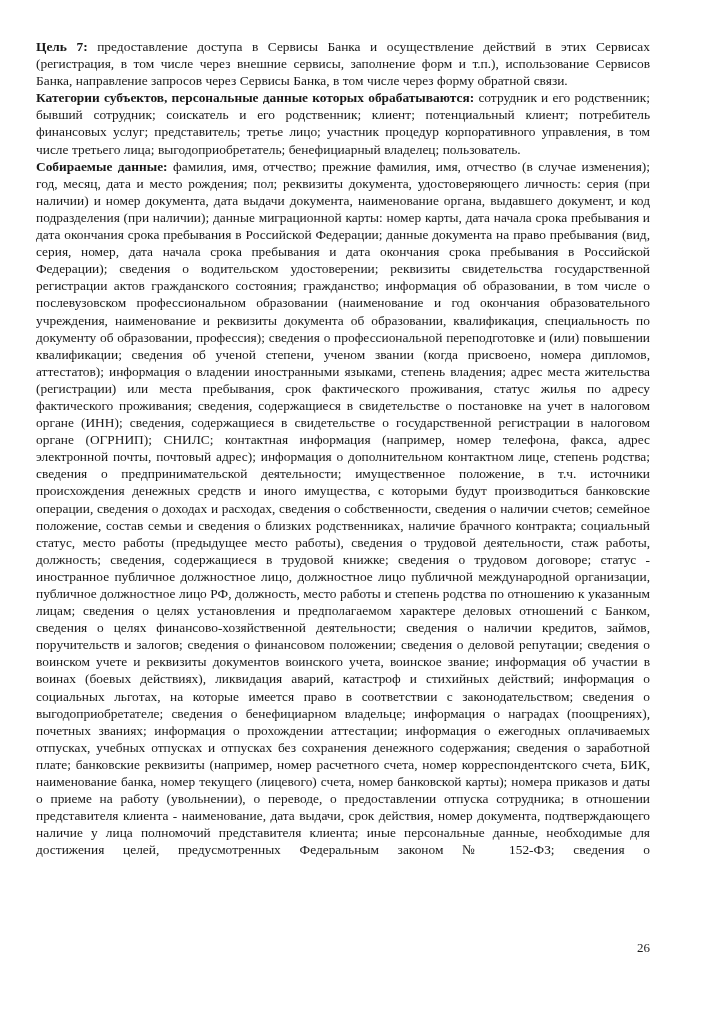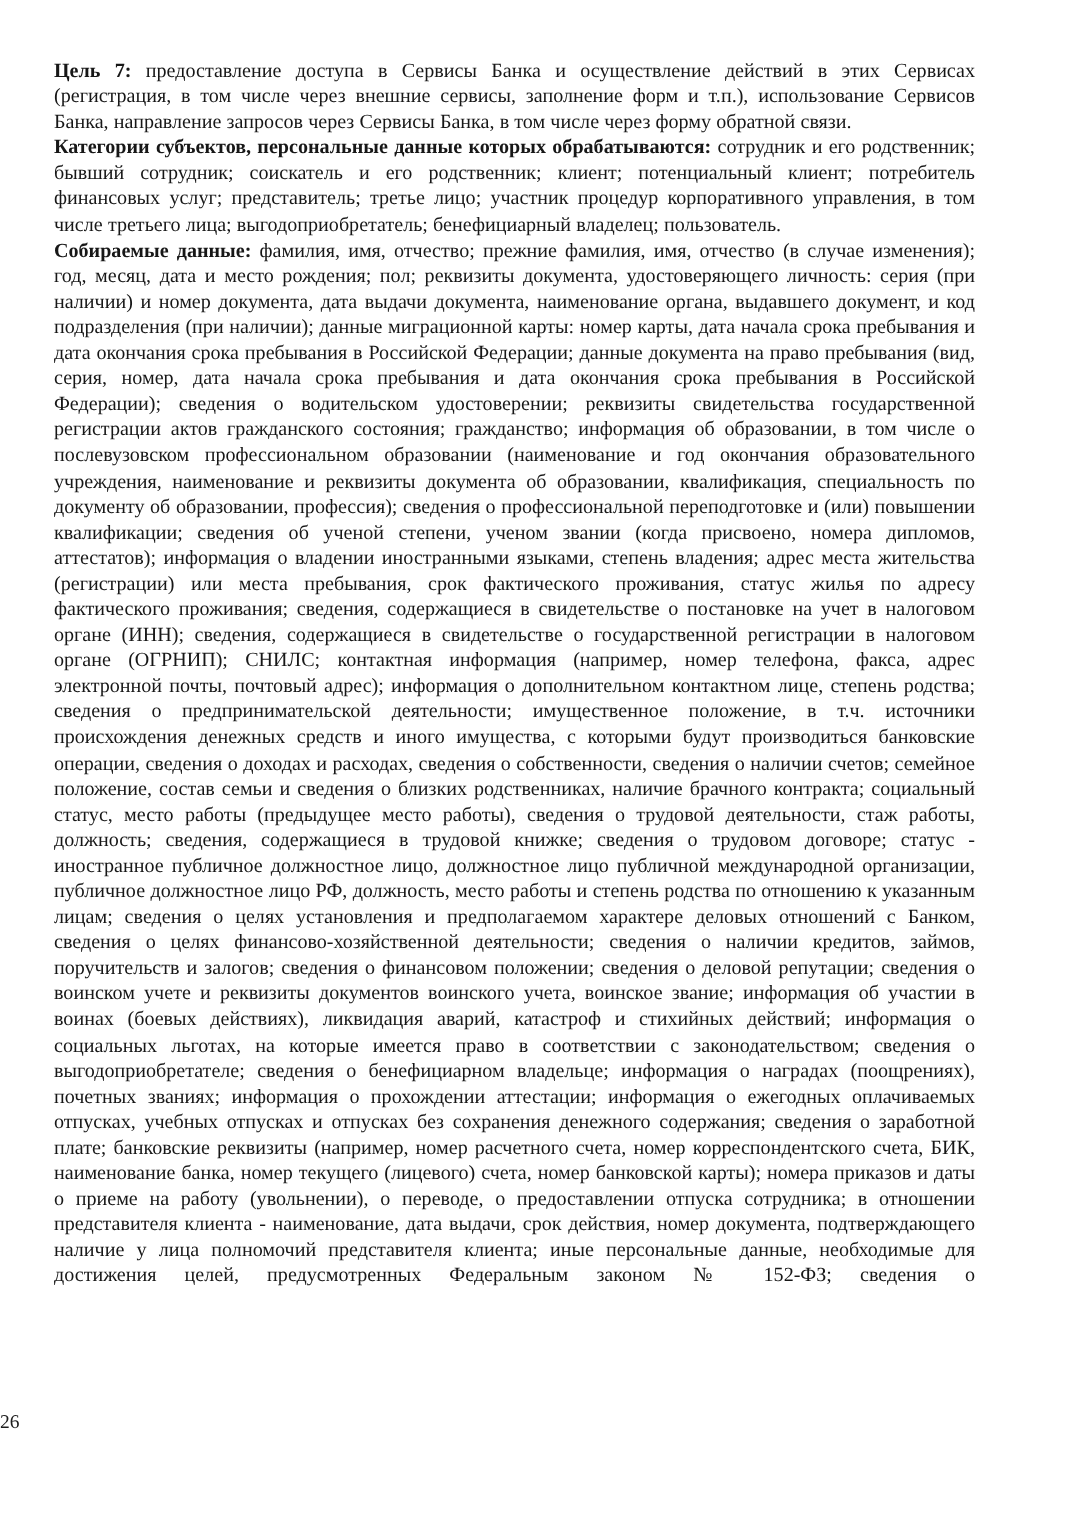--- a/index.html
+++ b/index.html
@@ -63,21 +63,21 @@
     content: "";
     display: inline-block;
     width: 100%;
   }
 
   .page-number {
     position: absolute;
     left: 0;
     top: 940px;
     width: 650px;
-    text-align: left;
+    text-align: right;
     font-size: 13px;
     line-height: 15px;
     color: #1d1d1d;
     font-family: "Liberation Serif", "DejaVu Serif", serif;
   }
 </style>
 </head>
 <body>
 
 <div class="page">

